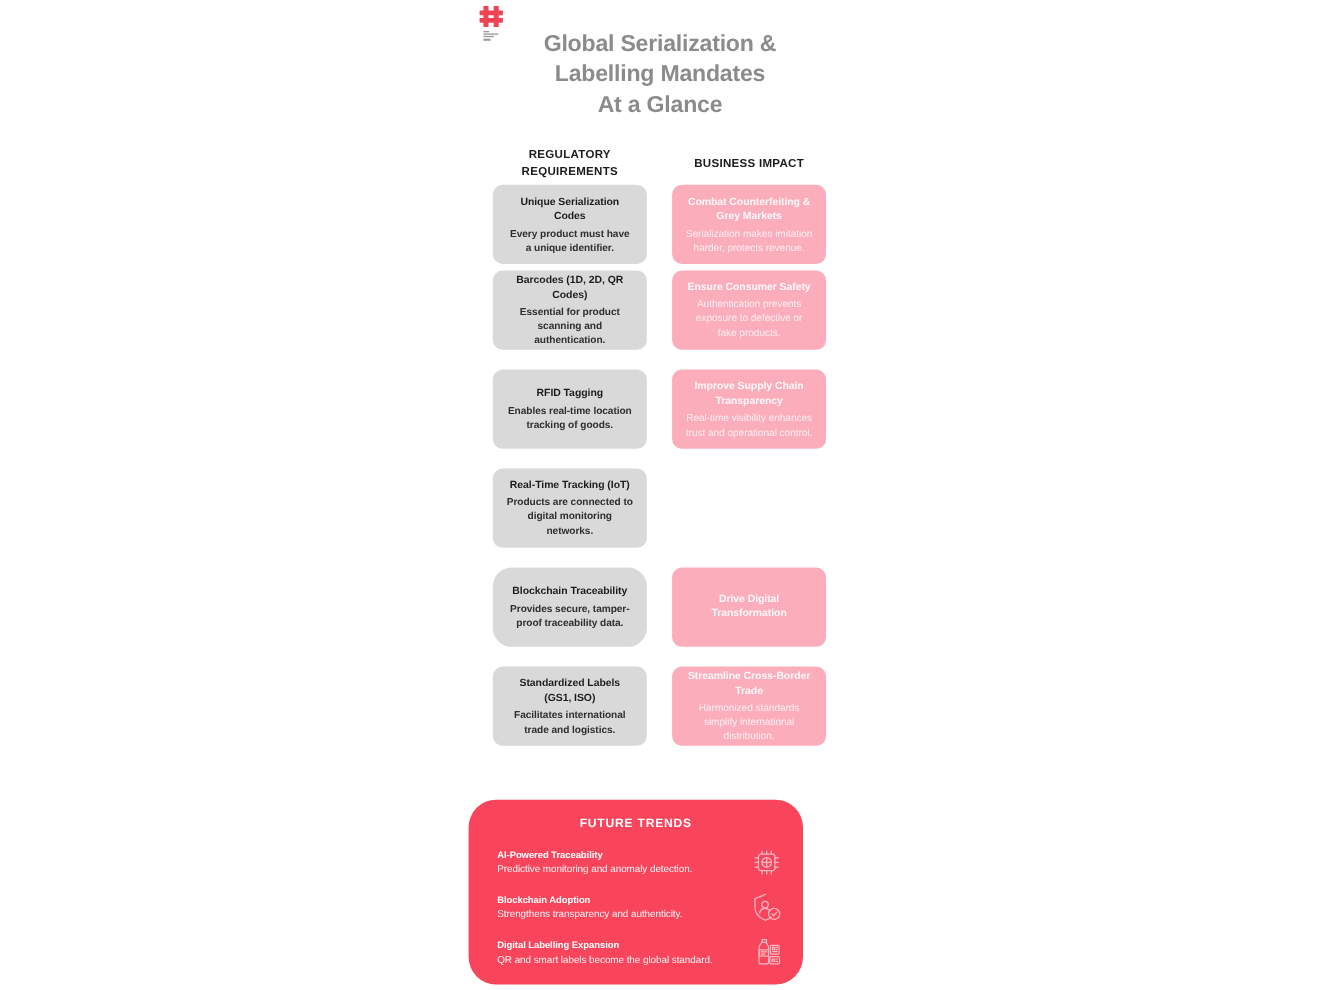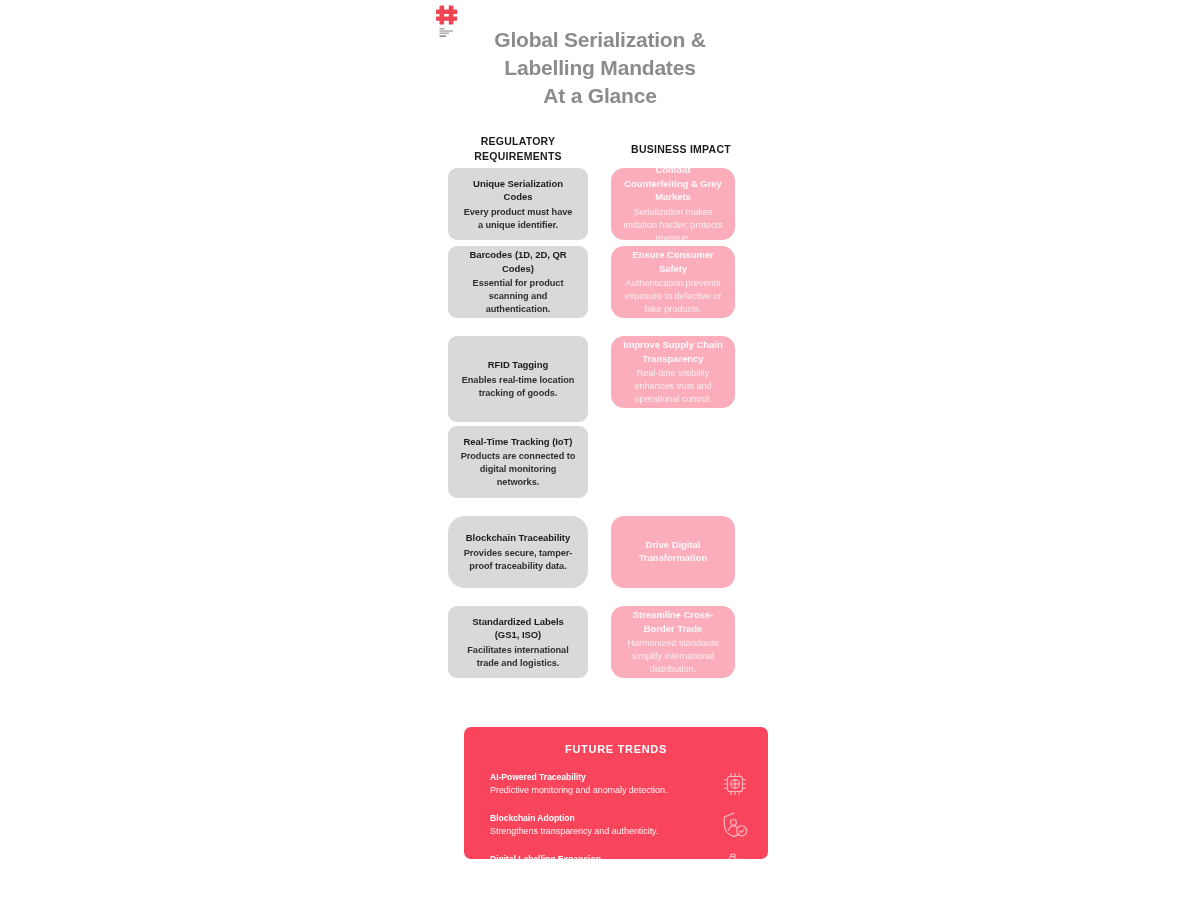--- a/index.html
+++ b/index.html
@@ -90,23 +90,22 @@
     text-align: center;
   }
 
   .card.reg {
     left: 0;
     width: 140px;
     background: #d9d9d9;
   }
   .card.biz {
     left: 163px;
-    width: 124px;
+    width: 140px;
     background: #fbadbc;
-    border-radius: 13px;
   }
 
   .card .c-title {
     font-size: 9.5px;
     font-weight: 700;
     line-height: 13.5px;
     letter-spacing: -0.05px;
     margin-bottom: 2px;
   }
   .card .c-desc {
@@ -118,26 +117,26 @@
 
   .card.reg .c-title { color: #1b1b1b; }
   .card.reg .c-desc  { color: #2e2e2e; font-weight: bold; }
 
   .card.biz .c-title { color: #ffffff; opacity: 0.92; }
   .card.biz .c-desc  { color: #ffffff; opacity: 0.78; }
 
   
   .future-panel {
     position: absolute;
-    left: 464px;
+    left: 426px;
     top: 727px;
     width: 304px;
-    height: 132px;
+    height: 168px;
     background: #f8455c;
-    border-radius: 7px;
+    border-radius: 25px;
     box-sizing: border-box;
     padding: 16px 14px 14px 14px;
   }
 
   .future-heading {
     text-align: center;
     font-size: 11px;
     font-weight: 700;
     letter-spacing: 0.7px;
     color: #ffffff;
@@ -237,21 +236,21 @@
         <div class="c-title">Barcodes (1D, 2D, QR Codes)</div>
         <div class="c-desc">Essential for product scanning and authentication.</div>
       </div>
       <div class="card biz" style="top:0;height:72px;">
         <div class="c-title">Ensure Consumer Safety</div>
         <div class="c-desc">Authentication prevents exposure to defective or fake products.</div>
       </div>
     </div>
 
     <div class="row" style="height:90px;">
-      <div class="card reg" style="top:0;height:86px;">
+      <div class="card reg" style="top:0;height:72px;">
         <div class="c-title">RFID Tagging</div>
         <div class="c-desc">Enables real-time location tracking of goods.</div>
       </div>
       <div class="card biz" style="top:0;height:72px;">
         <div class="c-title">Improve Supply Chain Transparency</div>
         <div class="c-desc">Real-time visibility enhances trust and operational control.</div>
       </div>
     </div>
 
     <div class="row" style="height:90px;">

